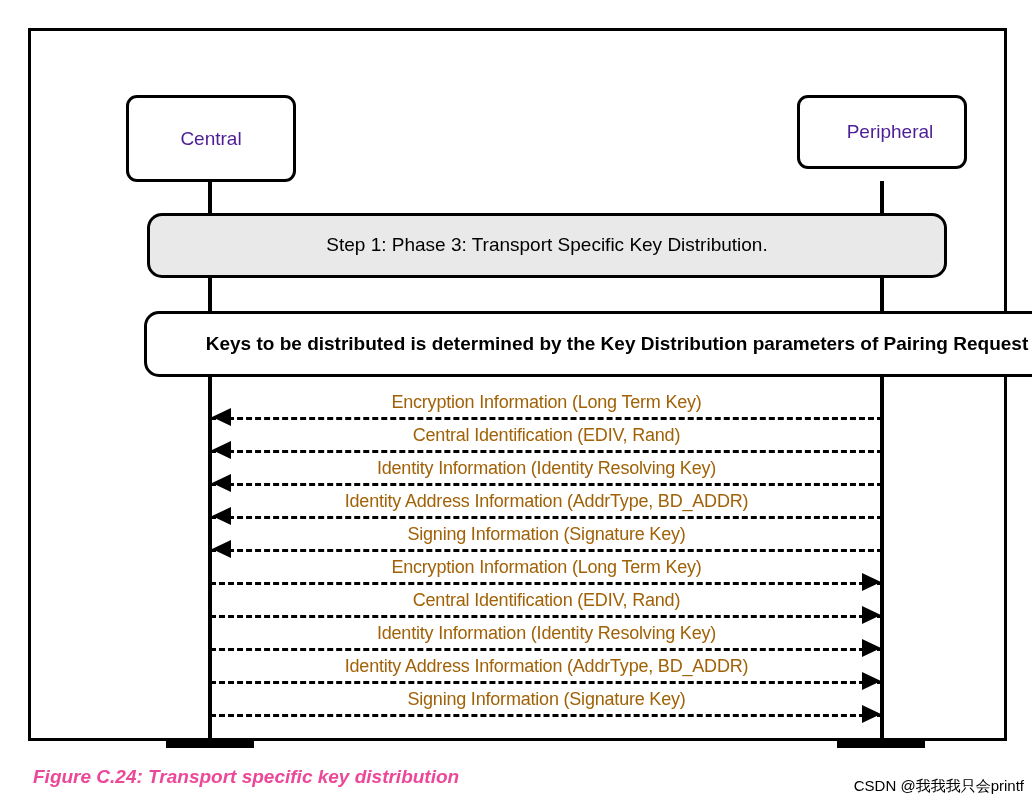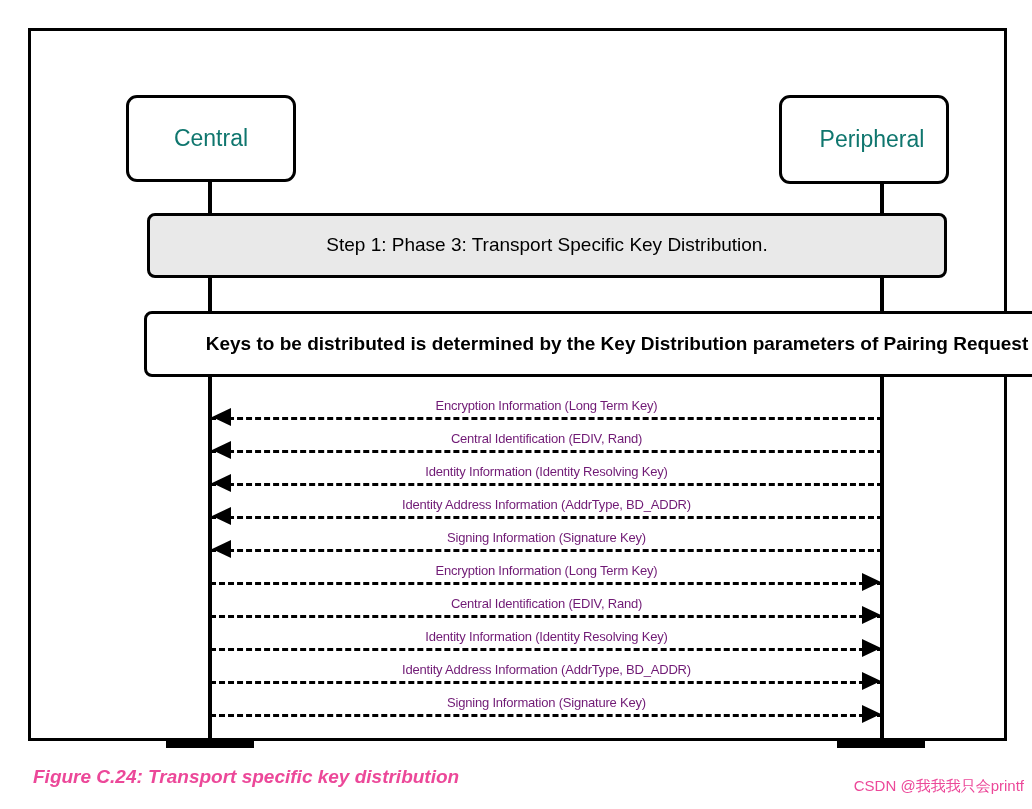--- a/index.html
+++ b/index.html
@@ -37,25 +37,25 @@
   
   .actor-box {
     position: absolute;
     box-sizing: border-box;
     border: 3px solid #000;
     border-radius: 11px;
     background: #ffffff;
     display: flex;
     align-items: center;
     justify-content: center;
-    font-size: 23px;
-    color: #0f766e;
+    font-size: 19px;
+    color: #4c1d95;
   }
   #actor-central { left: 95px; top: 64px; width: 170px; height: 87px; }
-  #actor-peripheral { left: 748px; top: 64px; width: 170px; height: 89px; padding-left: 16px; }
+  #actor-peripheral { left: 766px; top: 64px; width: 170px; height: 74px; padding-left: 16px; }
 
   
   .lifeline {
     position: absolute;
     width: 4px;
     background: #000;
   }
   #lifeline-central { left: 177px; top: 150px; height: 565px; }
   #lifeline-peripheral { left: 849px; top: 150px; height: 565px; }
 
@@ -67,21 +67,21 @@
     background: #000;
   }
   #terminator-central { left: 135px; top: 709px; }
   #terminator-peripheral { left: 806px; top: 709px; }
 
   
   .note-box {
     position: absolute;
     box-sizing: border-box;
     border: 3px solid #000;
-    border-radius: 8px;
+    border-radius: 15px;
     display: flex;
     align-items: center;
     justify-content: center;
     text-align: center;
     line-height: 1.28;
     color: #000;
   }
   #note-step {
     left: 116px; top: 182px; width: 800px; height: 65px;
     background: #e9e9e9;
@@ -101,22 +101,22 @@
     left: 179px;
     width: 673px;
     height: 0;
   }
   .msg-label {
     position: absolute;
     left: 0;
     width: 100%;
     bottom: 4px;
     text-align: center;
-    font-size: 13px;
-    color: #701a75;
+    font-size: 18px;
+    color: #a16207;
     white-space: nowrap;
     letter-spacing: -0.2px;
   }
   .msg-line {
     position: absolute;
     left: 0;
     top: 0;
     width: 100%;
     height: 0;
     border-top: 3px dashed #000;
@@ -148,21 +148,21 @@
     color: #ec4899;
     white-space: nowrap;
   }
 
   
   #watermark {
     position: absolute;
     right: 8px;
     top: 777px;
     font-size: 15px;
-    color: #ec4899;
+    color: #000000;
     white-space: nowrap;
   }
 </style>
 </head>
 <body>
 
 <div id="stage">
 
   <div class="figure-frame">
 

